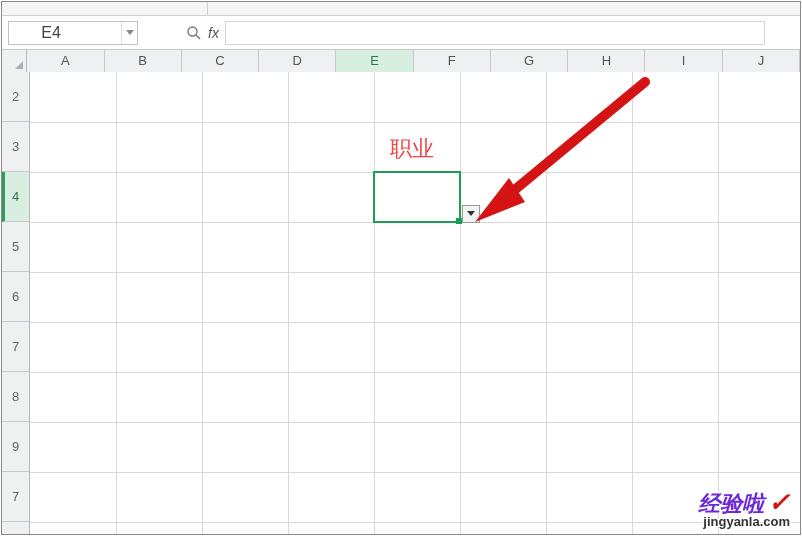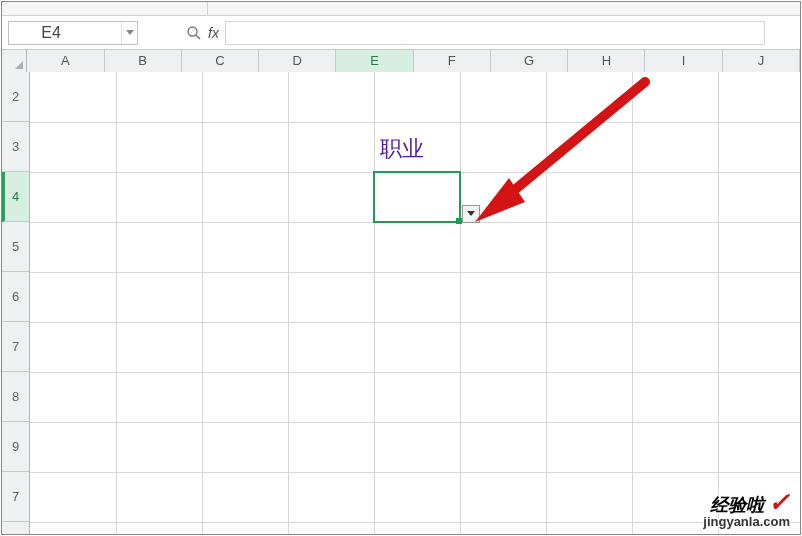--- a/index.html
+++ b/index.html
@@ -126,22 +126,22 @@
   }
   
   .vlines, .hlines { position:absolute; inset:0; }
   .vline { position:absolute; top:0; bottom:0; width:1px; background:#d8d8d8; }
   .hline { position:absolute; left:0; right:0; height:1px; background:#d8d8d8; }
   
   .celltext {
     position:absolute;
     font-size:22px;
     font-family: SimSun, "Songti SC", serif;
-    color:#4c1d95;
-    padding:4px 6px;
+    color:#ef4444;
+    padding:4px 16px;
   }
   
   .sel-cell {
     position:absolute;
     border:2px solid #1e9e54;
     background:transparent;
   }
   .sel-cell::after{
     content:"";
     position:absolute;
@@ -163,21 +163,21 @@
     pointer-events:none;
   }
   
   .wm {
     position:absolute;
     right:10px; bottom:6px;
     text-align:right;
     line-height:1;
     user-select:none;
   }
-  .wm .l1 { font-size:18px; font-weight:900; color:#000000;
+  .wm .l1 { font-size:22px; font-weight:900; color:#6d28d9;
     text-shadow: -1px -1px 0 #fff,1px -1px 0 #fff,-1px 1px 0 #fff,1px 1px 0 #fff; font-style:italic;margin-top:16px;}
   .wm .chk { color:#d41414; font-size:26px; font-style:italic; font-weight:900; margin-left:4px;}
   .wm .l2 { font-size:13px; color:#333; font-weight:bold;
     text-shadow: -1px -1px 0 #fff,1px -1px 0 #fff,-1px 1px 0 #fff,1px 1px 0 #fff;}
 </style>
 </head>
 <body>
 
 <div class="frame">
   <div class="topstub">

